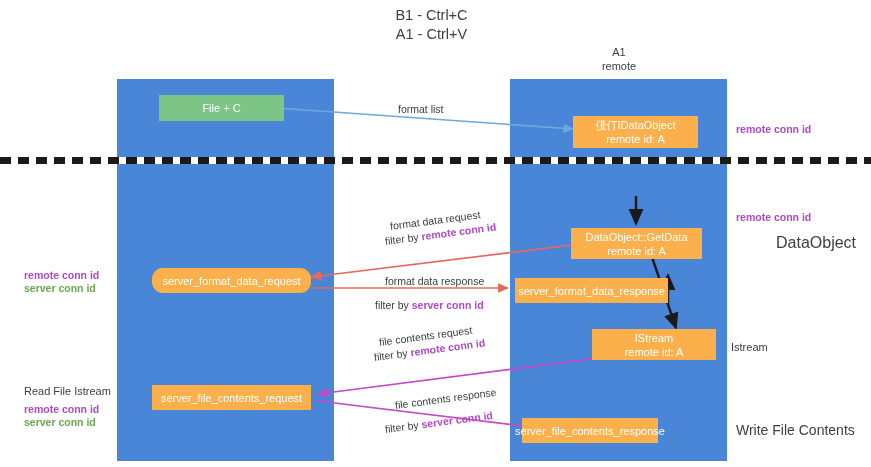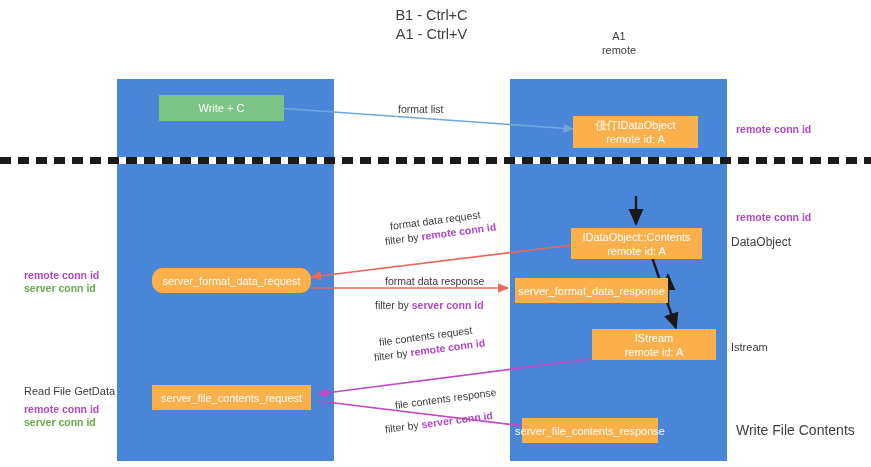--- a/index.html
+++ b/index.html
@@ -106,21 +106,21 @@
 </head>
 <body>
 
 <div id="canvas">
 
   <div class="title">
     <div>B1 - Ctrl+C</div>
     <div>A1 - Ctrl+V</div>
   </div>
 
-  <div class="col-head" style="left:519px; top:30px;">
+  <div class="col-head" style="left:519px; top:46px;">
     <div>A1</div>
     <div>remote</div>
   </div>
 
   <div class="lane" style="left:117px; top:79px; width:217px; height:78px;"></div>
   <div class="lane" style="left:117px; top:164px; width:217px; height:297px;"></div>
   <div class="lane" style="left:510px; top:79px; width:217px; height:78px;"></div>
   <div class="lane" style="left:510px; top:164px; width:217px; height:297px;"></div>
 
   <svg class="separator" viewBox="0 0 871 7" preserveAspectRatio="none">
@@ -154,31 +154,31 @@
     <line x1="311" y1="288" x2="508" y2="288" stroke="#e8685c" stroke-width="1.7" marker-end="url(#ah-red)"></line>
 
     <line x1="668" y1="305" x2="668" y2="275" stroke="#1a1a1a" stroke-width="2.4" marker-end="url(#ah-blk)"></line>
 
     <line x1="592" y1="359" x2="318" y2="394" stroke="#c44bc4" stroke-width="1.7" marker-end="url(#ah-mag)"></line>
 
     <line x1="318" y1="401" x2="549" y2="429" stroke="#c44bc4" stroke-width="1.7" marker-end="url(#ah-mag)"></line>
   </svg>
 
   <div class="node green" style="left:159px; top:95px; width:125px; height:26px;">
-    <span>Write + C</span>
+    <span>File + C</span>
   </div>
 
   <div class="node orange" style="left:573px; top:116px; width:125px; height:32px;">
     <span>俴仃IDataObject</span>
     <span class="l2">remote id: A</span>
   </div>
 
 
   <div class="node orange" style="left:571px; top:228px; width:131px; height:31px;">
-    <span>IDataObject::Contents</span>
+    <span>DataObject::GetData</span>
     <span class="l2">remote id: A</span>
   </div>
 
   <div class="node orange" style="left:592px; top:329px; width:124px; height:31px;">
     <span>IStream</span>
     <span class="l2">remote id: A</span>
   </div>
 
   <div class="node orange" style="left:152px; top:268px; width:159px; height:25px;border-radius:11px;">
     <span>server_format_data_request</span>
@@ -230,38 +230,38 @@
 
   <div class="ann" style="left:736px; top:123px;">
     <span class="purple">remote conn id</span>
   </div>
 
   <div class="ann" style="left:736px; top:211px;">
     <span class="purple">remote conn id</span>
   </div>
 
   <div class="ann" style="left:731px; top:236px;">
-    <span class="black" style="font-size:12px;">DataObject</span>
+    <span class="black" style="font-size:16px;margin-left:45px;">DataObject</span>
   </div>
 
   <div class="ann" style="left:731px; top:341px;">
     <span class="black" style="font-size:11px;">Istream</span>
   </div>
 
   <div class="ann" style="left:736px; top:424px;">
     <span class="black" style="font-size:14px;">Write File Contents</span>
   </div>
 
   <div class="ann" style="left:24px; top:269px;">
     <div><span class="purple">remote conn id</span></div>
     <div><span class="green">server conn id</span></div>
   </div>
 
   <div class="ann" style="left:24px; top:385px;">
-    <span class="black" style="font-size:11px;">Read File GetData</span>
+    <span class="black" style="font-size:11px;">Read File Istream</span>
   </div>
 
   <div class="ann" style="left:24px; top:403px;">
     <div><span class="purple">remote conn id</span></div>
     <div><span class="green">server conn id</span></div>
   </div>
 
 </div>
 
 </body></html>

